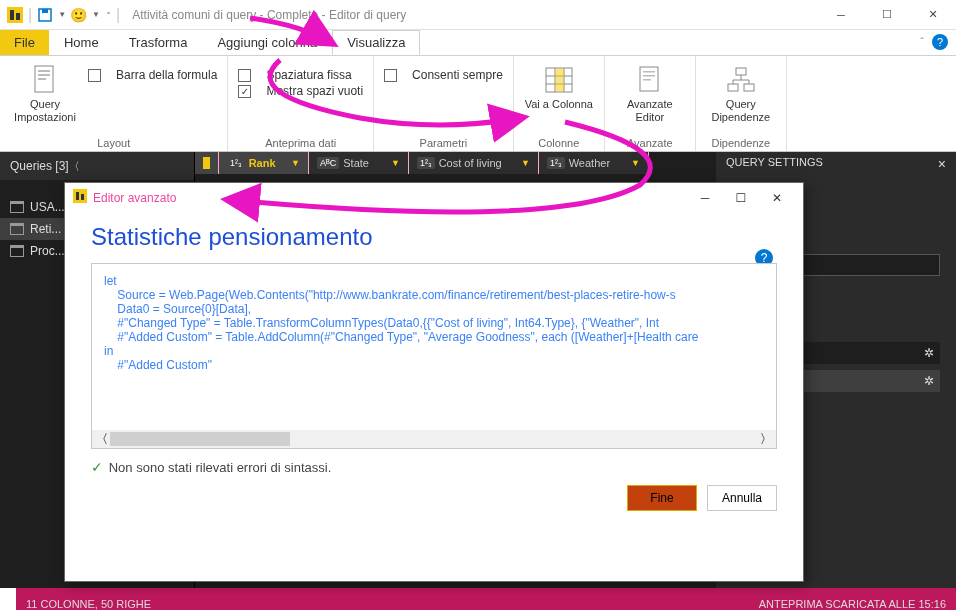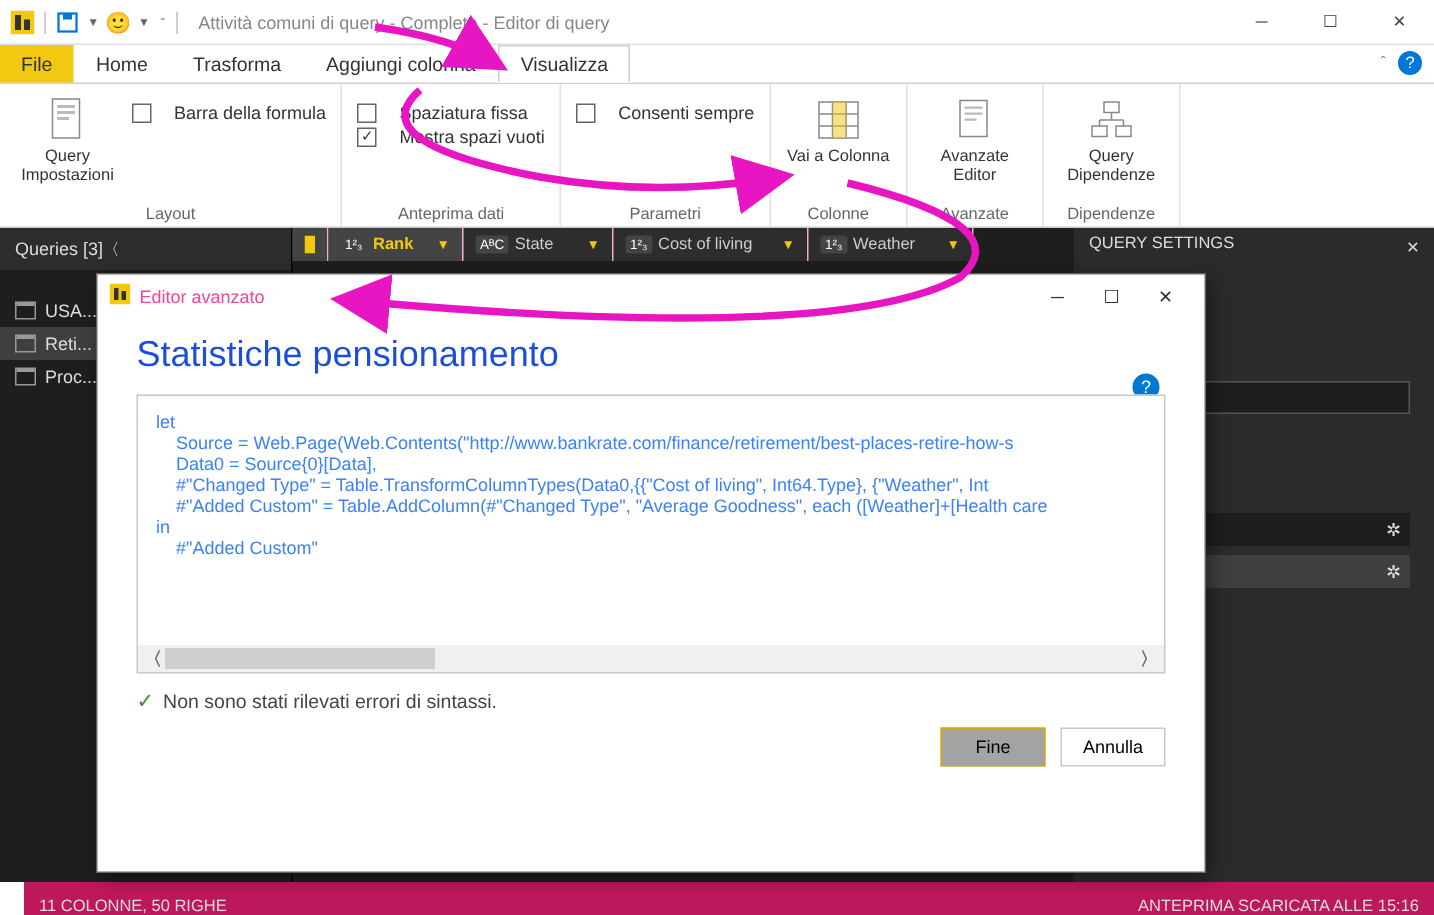--- a/index.html
+++ b/index.html
@@ -63,21 +63,21 @@
 .dlg-heading { font-size: 24px; font-weight: 300; color: #1d4ed8; margin: 4px 0 12px; }
 .dlg-help { position: absolute; right: 30px; top: 66px; width: 18px; height: 18px; border-radius: 50%; background: #0078d4; color: #fff; font-size: 12px; display: flex; align-items: center; justify-content: center; }
 .code-box { border: 1px solid #c8c8c8; background: #fff; height: 186px; overflow: hidden; position: relative; }
 .code-pre { font-family: Liberation Sans, sans-serif; font-size: 12px; color: #3b82f6; padding: 10px 12px; white-space: pre; }
 .code-scroll { position: absolute; bottom: 0; left: 0; right: 0; height: 18px; background: #f0f0f0; display: flex; align-items: center; justify-content: space-between; padding: 0 4px; }
 .scroll-thumb { position: absolute; left: 18px; top: 2px; width: 180px; height: 14px; background: #cfcfcf; }
 .status-row { display: flex; align-items: center; gap: 6px; font-size: 13px; color: #444; margin-top: 10px; }
 .status-row .check { color: #3a8f3a; font-size: 14px; }
 .dlg-footer { display: flex; justify-content: flex-end; gap: 10px; padding: 10px 0 0; }
 .btn { min-width: 70px; height: 26px; border: 1px solid #c8c8c8; background: #fff; font-size: 12px; display: flex; align-items: center; justify-content: center; }
-.btn.primary { background: #a3a3a3; border-color: #d6ad00; }
+.btn.primary { background: #c2410c; border-color: #d6ad00; }
 
 
 .statusbar { position: absolute; left: 16px; right: 0; bottom: 0; height: 22px; background: #be185d; color: #ddd; font-size: 11px; display: flex; align-items: flex-end; justify-content: space-between; padding: 0 10px; }
 
 
 .annotation-svg { position: absolute; top: 0; left: 0; pointer-events: none; z-index: 20; }
 </style>
 </head>
 <body>
 

